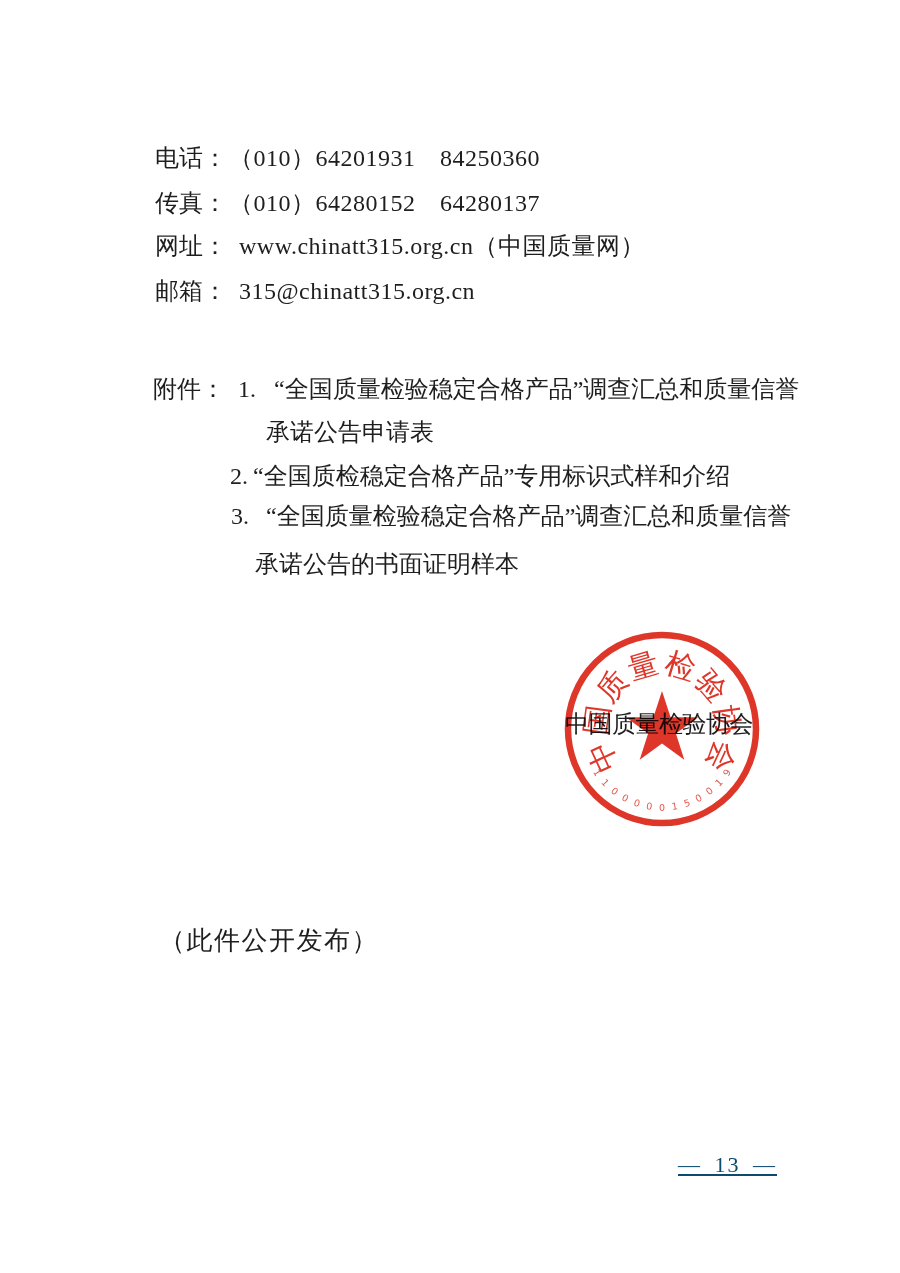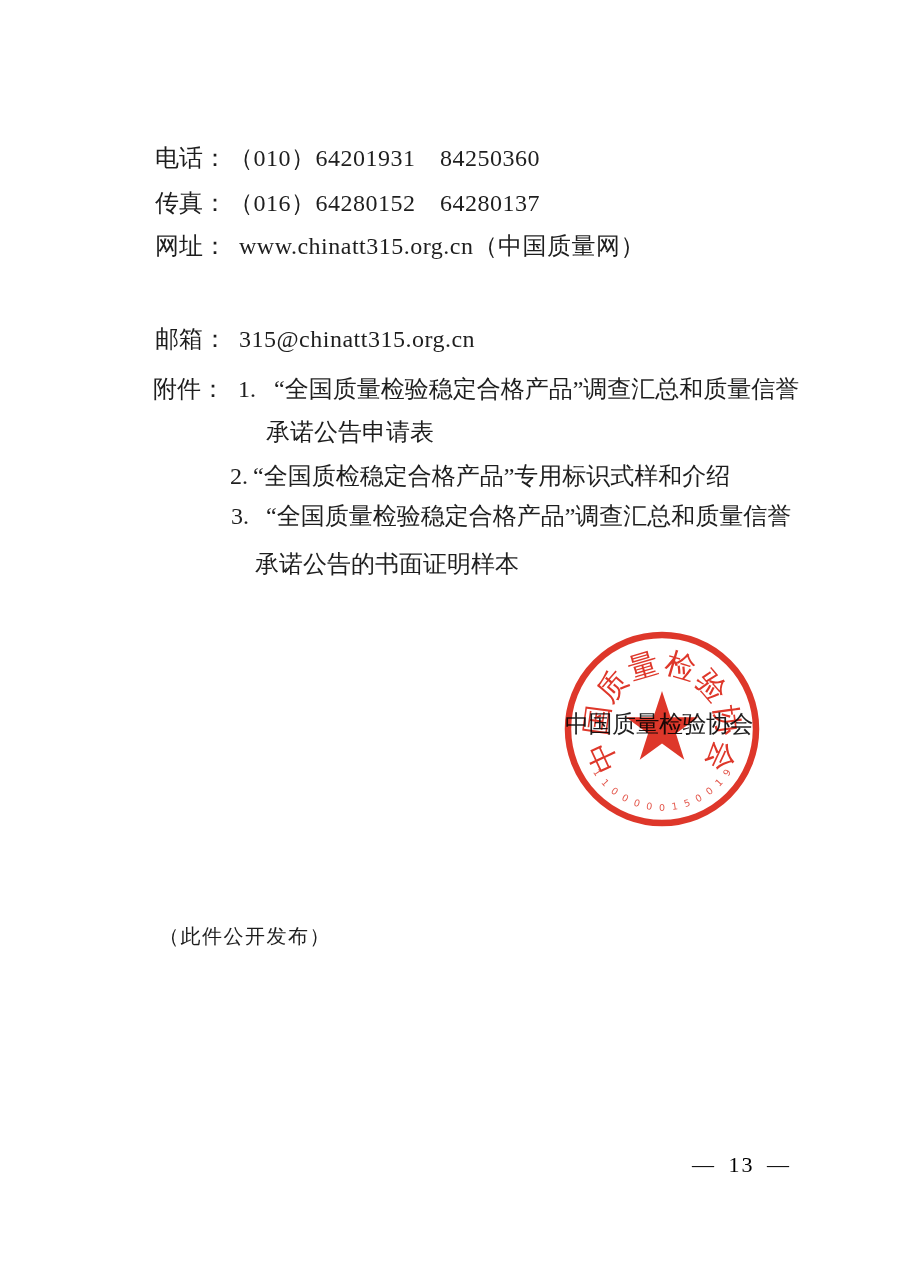--- a/index.html
+++ b/index.html
@@ -8,52 +8,52 @@
     width:900px;height:1273px;
     background:#ffffff;
     overflow:hidden;
     font-family:"Liberation Serif","DejaVu Serif",serif;
     color:#1e1e1e;
     padding-left:43px;
   }
   .abs{position:absolute;white-space:nowrap;}
   
   .c-line{font-size:24px;line-height:30px;left:155px;}
-  .c1{top:143px;} .c2{top:188px;} .c3{top:231px;} .c4{top:276px;margin-top:48px;}
+  .c1{top:143px;} .c2{top:188px;} .c3{top:231px;} .c4{top:276px;}
   .c-line .val{margin-left:2px;letter-spacing:0.5px;}
   .c3 .val,.c4 .val{margin-left:12px;text-align:center;}
   
   .a-line{font-size:24px;line-height:30px;margin-top:13px;}
   .a1{left:153px;top:361px;} .a2{left:266px;top:404px;}
   .a3{left:230px;top:448px;} .a4{left:231px;top:488px;}
   .a5{left:255px;top:536px;}
   .a1 .num{margin-left:13px;}
   .a1 .txt{margin-left:18px;}
   .a3 .txt{margin-left:5px;}
   .a4 .txt{margin-left:17px;}
   
   .org{left:565px;top:708px;font-size:24px;letter-spacing:-0.5px;}
   .date{left:563px;top:792px;font-size:24px;word-spacing:5px;}
   
   .seal{left:556px;top:622px;width:212px;height:214px;mix-blend-mode:multiply;opacity:0.94;}
   
-  .note{left:159px;top:923px;font-size:20px;letter-spacing:1.5px;}
-  .pageno{left:692px;top:1152px;font-size:22px;letter-spacing:2px;word-spacing:5px;color:#000000;}
+  .note{left:159px;top:923px;font-size:26px;letter-spacing:1.5px;}
+  .pageno{left:678px;top:1152px;font-size:22px;letter-spacing:2px;word-spacing:5px;color:#0c4a6e;text-decoration:underline;}
 </style>
 </head>
 <body>
 
 <div class="page">
 
   <div>
     <div class="abs c-line c1">
       <span class="lbl">电话：</span><span class="val">（010）64201931　84250360</span>
     </div>
     <div class="abs c-line c2">
-      <span class="lbl">传真：</span><span class="val">（016）64280152　64280137</span>
+      <span class="lbl">传真：</span><span class="val">（010）64280152　64280137</span>
     </div>
     <div class="abs c-line c3">
       <span class="lbl">网址：</span><span class="val">www.chinatt315.org.cn（中国质量网）</span>
     </div>
     <div class="abs c-line c4">
       <span class="lbl">邮箱：</span><span class="val">315@chinatt315.org.cn</span>
     </div>
   </div>
 
   <div>

